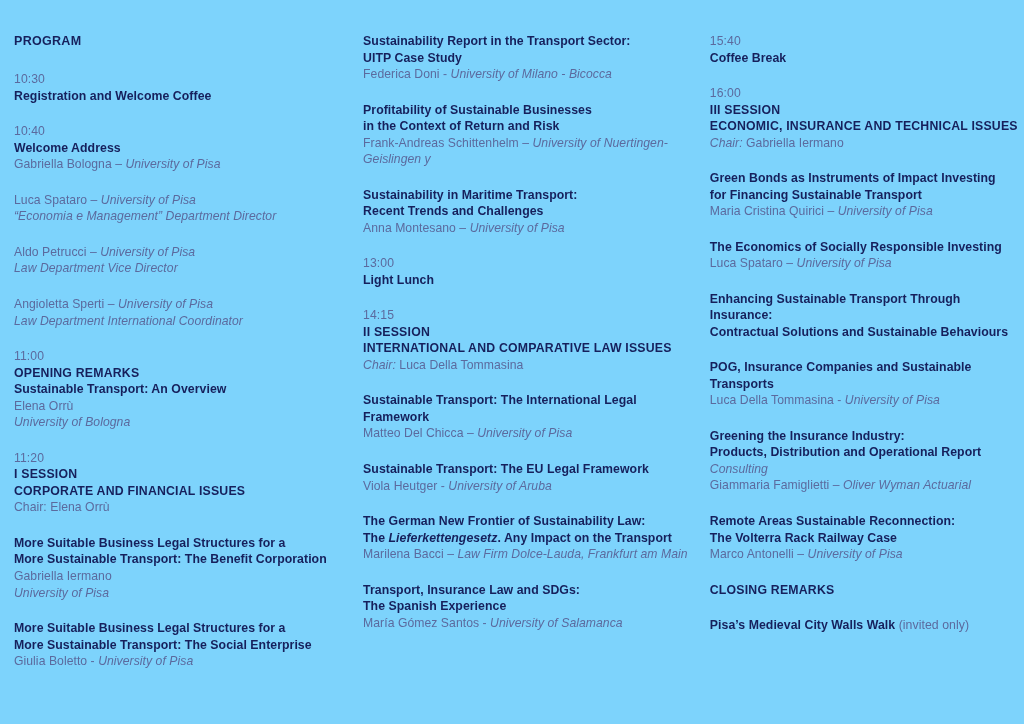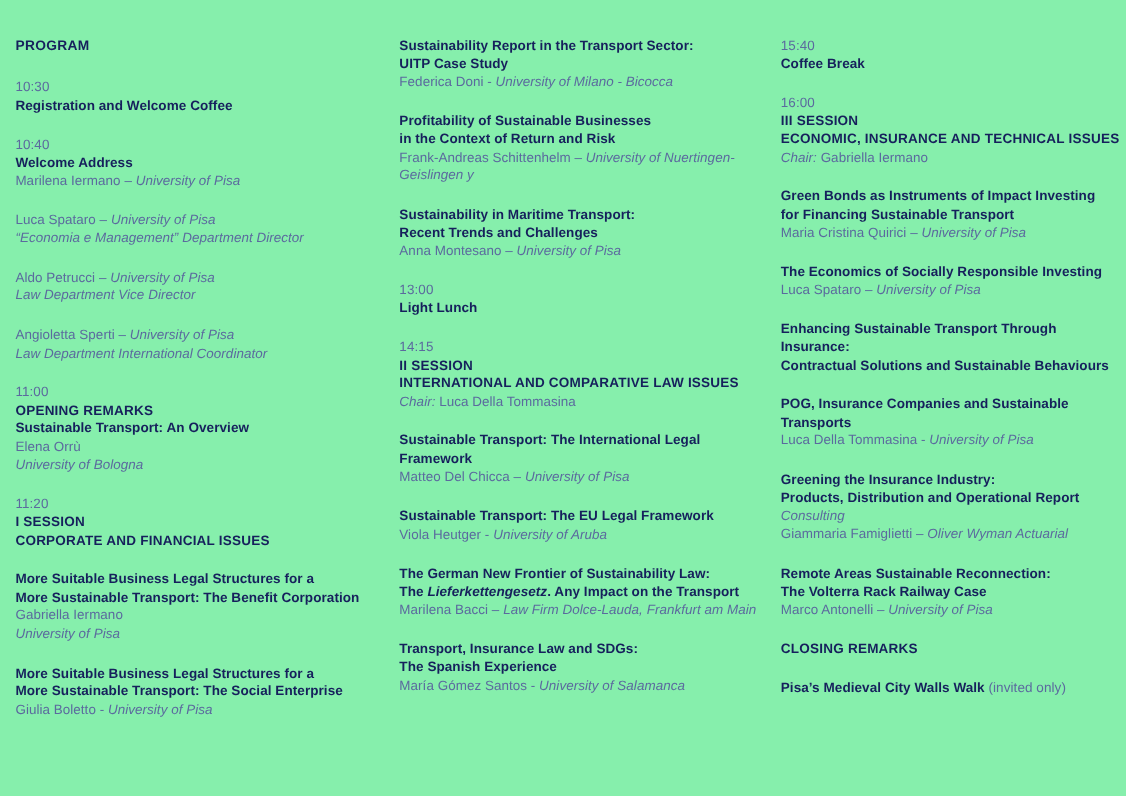--- a/index.html
+++ b/index.html
@@ -13,21 +13,21 @@
     height: 724px;
     font-family: "Liberation Sans", sans-serif;
     -webkit-font-smoothing: antialiased;
     overflow: hidden;
   }
 
   .page {
     position: relative;
     width: 1024px;
     height: 724px;
-    background: #86efac;
+    background: #7dd3fc;
   }
 
   .columns {
     position: absolute;
     top: 33px;
     left: 0;
     width: 1024px;
     display: flex;
     align-items: flex-start;
   }
@@ -117,21 +117,21 @@
     <div class="column col-1">
       <div class="program-title">PROGRAM</div>
       <div class="blocks">
           <div class="block">
             <div class="time">10:30</div>
             <div class="title">Registration and Welcome Coffee</div>
           </div>
           <div class="block">
             <div class="time">10:40</div>
             <div class="title">Welcome Address</div>
-            <div class="person"><span>Marilena Iermano – </span><span class="aff">University of Pisa</span></div>
+            <div class="person"><span>Gabriella Bologna – </span><span class="aff">University of Pisa</span></div>
           </div>
           <div class="block">
             <div class="person"><span>Luca Spataro – </span><span class="aff">University of Pisa</span></div>
             <div class="person sub">“Economia e Management” Department Director</div>
           </div>
           <div class="block">
             <div class="person"><span>Aldo Petrucci – </span><span class="aff">University of Pisa</span></div>
             <div class="person sub">Law Department Vice Director</div>
           </div>
           <div class="block">
@@ -142,20 +142,21 @@
             <div class="time">11:00</div>
             <div class="session-label">OPENING REMARKS</div>
             <div class="title">Sustainable Transport: An Overview</div>
             <div class="person"><span>Elena Orrù</span></div>
             <div class="person sub">University of Bologna</div>
           </div>
           <div class="block">
             <div class="time">11:20</div>
             <div class="session-label">I SESSION</div>
             <div class="session-name">CORPORATE AND FINANCIAL ISSUES</div>
+            <div class="person"><span>Chair: </span><span>Elena Orrù</span></div>
           </div>
           <div class="block">
             <div class="title">More Suitable Business Legal Structures for a</div>
             <div class="title">More Sustainable Transport: The Benefit Corporation</div>
             <div class="person"><span>Gabriella Iermano</span></div>
             <div class="person sub">University of Pisa</div>
           </div>
           <div class="block">
             <div class="title">More Suitable Business Legal Structures for a</div>
             <div class="title">More Sustainable Transport: The Social Enterprise</div>

